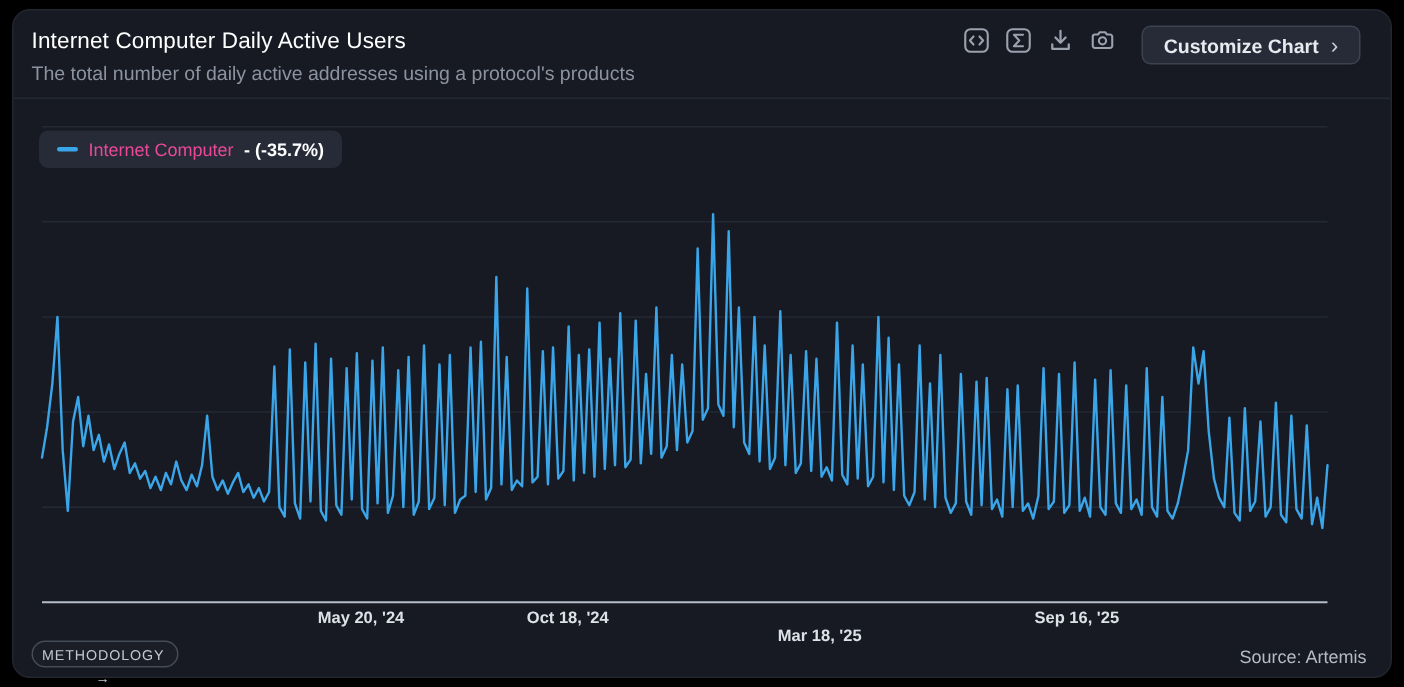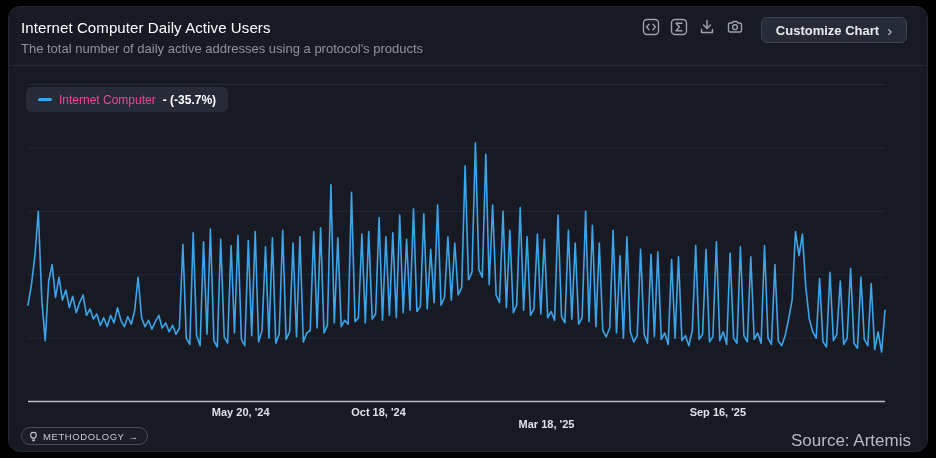--- a/index.html
+++ b/index.html
@@ -36,24 +36,24 @@
   .x-label { position:absolute; transform:translateX(-50%); font-size:11px; font-weight:bold; color:#DDE1E8; white-space:nowrap; }
   .watermark { position:absolute; left:400px; top:205px; display:flex; align-items:center; gap:7px; z-index:1; pointer-events:none; }
   .wm-logo { width:29px; height:29px; border-radius:7px; background:rgba(151,161,178,0.28); position:relative; }
   .wm-logo:before { content:""; position:absolute; left:8px; top:6px; width:6px; height:17px; background:rgba(23,26,35,0.9); }
   .wm-logo:after { content:""; position:absolute; left:14px; top:13px; width:7px; height:10px; background:rgba(23,26,35,0.9); }
   .wm-text { font-size:26px; font-weight:bold; color:rgba(151,161,178,0.40); letter-spacing:.5px; }
   .methodology {
     position:absolute; left:12px; top:420px; height:18px; padding:0 8px 0 6px;
     display:flex; align-items:center; gap:4px;
     border:1px solid #454B58; border-radius:9px; background:rgba(255,255,255,0.02);
-    color:#C2C8D2; font-size:9.5px; letter-spacing:.6px; cursor:pointer;
+    color:#C2C8D2; font-size:9.5px; letter-spacing:.6px; cursor:pointer;flex-direction:column;
   }
   .methodology svg { display:block; }
-  .source { position:absolute; right:16px; top:424px; font-size:17px; color:#B5BBC6; }
+  .source { position:absolute; right:16px; top:424px; font-size:12px; color:#B5BBC6; }
 </style>
 </head>
 <body>
 
 <div class="card">
 
   <div class="header">
     <div class="title">Internet Computer Daily Active Users</div>
     <div class="subtitle">The total number of daily active addresses using a protocol's products</div>
     <div class="toolbar">

